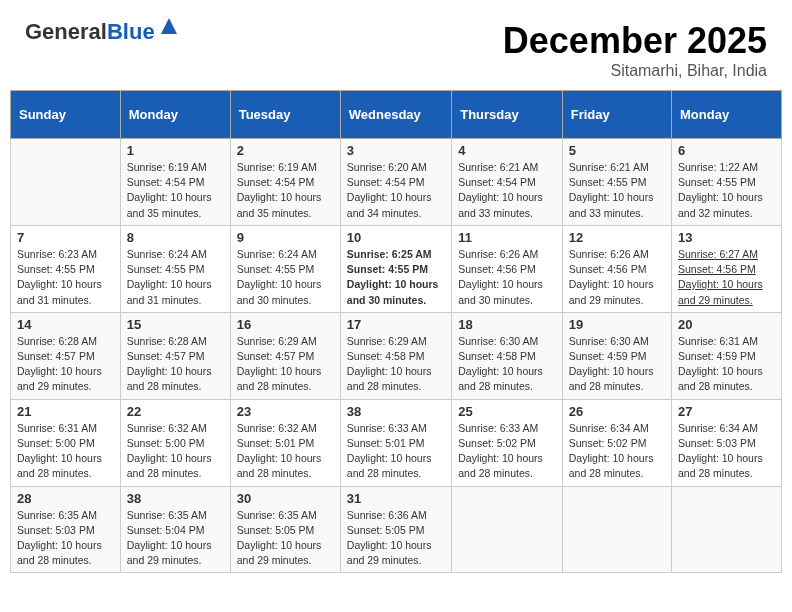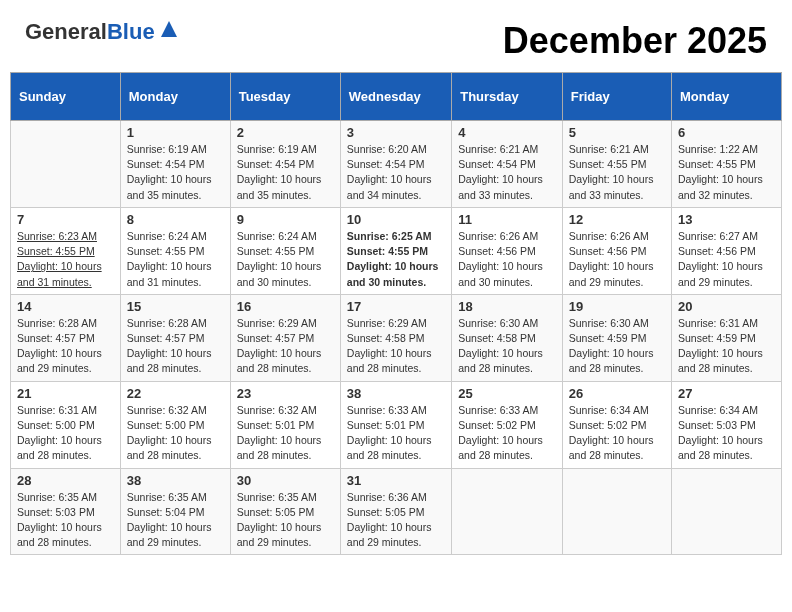--- a/index.html
+++ b/index.html
@@ -23,21 +23,20 @@
     }
     .logo-text {
       font-size: 22px;
       font-weight: bold;
       color: #333;
       line-height: 1.1;
     }
     .logo-text span.blue { color: #1a5db5; }
     .logo-line {
       display: flex;
-      align-items: center;
     }
     .title-section {
       text-align: right;
     }
     .month-title {
       font-size: 36px;
       font-weight: bold;
       color: #000000;
     }
     .location {
@@ -94,20 +93,21 @@
       <span class="logo-text">
         <span>General</span><span class="blue">Blue</span>
       </span>
       <svg width="22" height="22" viewBox="0 0 22 22" style="margin-left:2px;margin-top:-4px;">
         <polygon points="4,18 12,2 20,18" fill="#1a5db5"></polygon>
       </svg>
     </div>
   </div>
   <div class="title-section">
     <div class="month-title">December 2025</div>
+    <div class="location">Sitamarhi, Bihar, India</div>
   </div>
 </div>
 
 <table>
   <thead>
     <tr>
     <th>Sunday</th>
         <th>Monday</th>
         <th>Tuesday</th>
         <th>Wednesday</th>
@@ -158,21 +158,21 @@
           <span class="day-number">6</span>
           <div class="cell-info" style="white-space: pre-line;">Sunrise: 1:22 AM
 Sunset: 4:55 PM
 Daylight: 10 hours
 and 32 minutes.</div>
         </td>
       </tr>
       <tr>
         <td>
           <span class="day-number">7</span>
-          <div class="cell-info" style="white-space: pre-line; text-decoration: underline;">Sunrise: 6:23 AM
+          <div class="cell-info" style="white-space: pre-line;">Sunrise: 6:23 AM
 Sunset: 4:55 PM
 Daylight: 10 hours
 and 31 minutes.</div>
         </td>
         <td>
           <span class="day-number">8</span>
           <div class="cell-info" style="white-space: pre-line;">Sunrise: 6:24 AM
 Sunset: 4:55 PM
 Daylight: 10 hours
 and 31 minutes.</div>
@@ -200,21 +200,21 @@
         </td>
         <td>
           <span class="day-number">12</span>
           <div class="cell-info" style="white-space: pre-line;">Sunrise: 6:26 AM
 Sunset: 4:56 PM
 Daylight: 10 hours
 and 29 minutes.</div>
         </td>
         <td>
           <span class="day-number">13</span>
-          <div class="cell-info" style="white-space: pre-line;">Sunrise: 6:27 AM
+          <div class="cell-info" style="white-space: pre-line; text-decoration: underline;">Sunrise: 6:27 AM
 Sunset: 4:56 PM
 Daylight: 10 hours
 and 29 minutes.</div>
         </td>
       </tr>
       <tr>
         <td>
           <span class="day-number">14</span>
           <div class="cell-info" style="white-space: pre-line;">Sunrise: 6:28 AM
 Sunset: 4:57 PM

